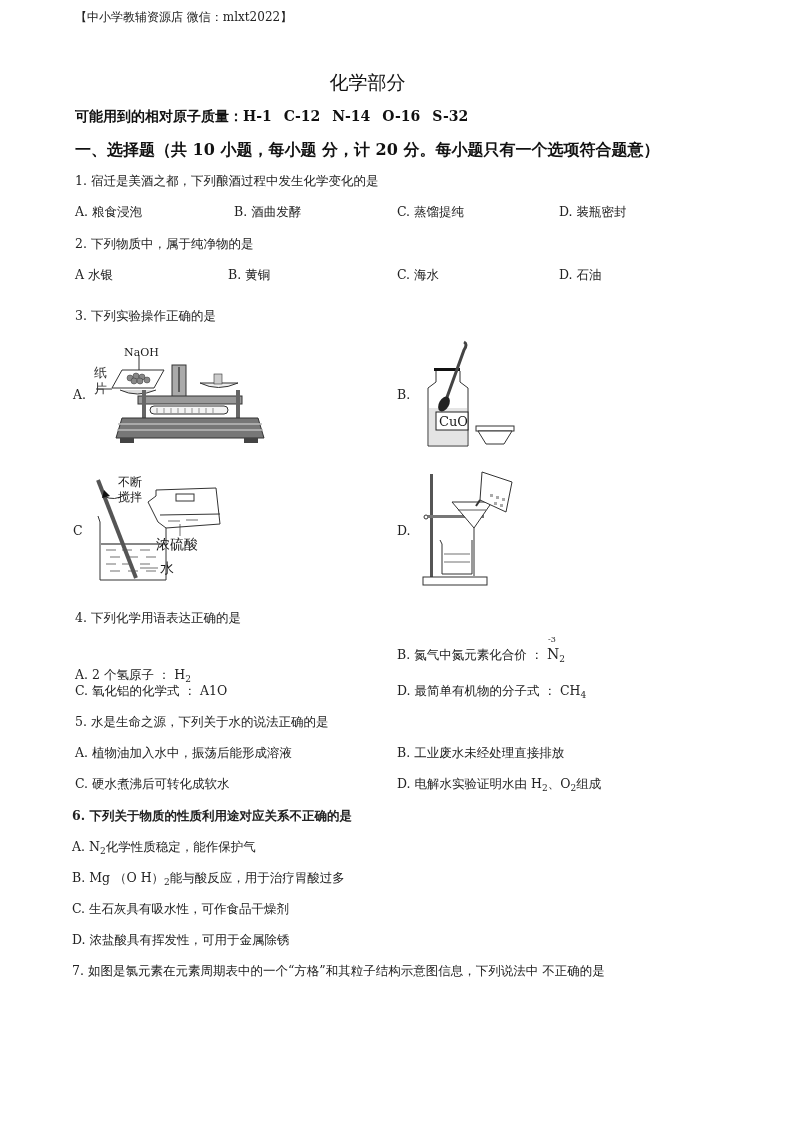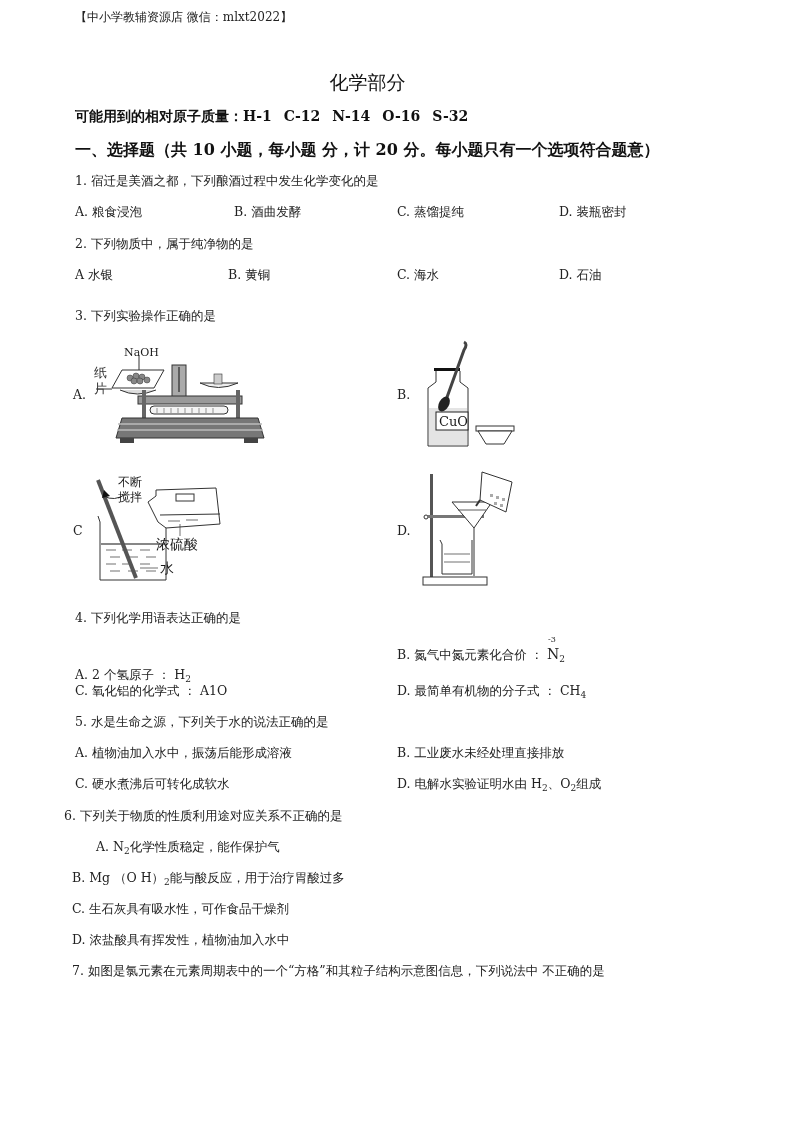--- a/index.html
+++ b/index.html
@@ -173,19 +173,19 @@
 <div class="abs opt" style="left:397px;top:646px;"><span>B.  氮气中氮元素化合价 ： </span><span class="n2"><span class="v">-3</span><span>N</span><sub>2</sub></span></div>
 <div class="abs opt" style="left:75px;top:683px;">C.  氧化铝的化学式 ： A1O</div>
 <div class="abs opt" style="left:397px;top:683px;"><span>D.  最简单有机物的分子式 ： CH</span><sub>4</sub></div>
 
 <div class="abs q" style="left:75px;top:714px;">5. 水是生命之源，下列关于水的说法正确的是</div>
 <div class="abs opt" style="left:75px;top:745px;">A.  植物油加入水中，振荡后能形成溶液</div>
 <div class="abs opt" style="left:397px;top:745px;">B.  工业废水未经处理直接排放</div>
 <div class="abs opt" style="left:75px;top:776px;">C.  硬水煮沸后可转化成软水</div>
 <div class="abs opt" style="left:397px;top:776px;"><span>D.  电解水实验证明水由 H</span><sub>2</sub><span>、O</span><sub>2</sub><span>组成</span></div>
 
-<div class="abs q" style="left:64px;top:808px;">6. 下列关于物质的性质利用途对应关系不正确的是</div>
-<div class="abs opt" style="left:72px;top:839px;margin-left:24px;"><span>A.  N</span><sub>2</sub><span>化学性质稳定，能作保护气</span></div>
+<div class="abs q" style="left:72px;top:808px;font-weight:bold;">6. 下列关于物质的性质利用途对应关系不正确的是</div>
+<div class="abs opt" style="left:72px;top:839px;"><span>A.  N</span><sub>2</sub><span>化学性质稳定，能作保护气</span></div>
 <div class="abs opt" style="left:72px;top:870px;"><span>B.  Mg  （O H）</span><sub>2</sub><span>能与酸反应，用于治疗胃酸过多</span></div>
 <div class="abs opt" style="left:72px;top:901px;">C.  生石灰具有吸水性，可作食品干燥剂</div>
-<div class="abs opt" style="left:72px;top:932px;">D.  浓盐酸具有挥发性，植物油加入水中</div>
+<div class="abs opt" style="left:72px;top:932px;">D.  浓盐酸具有挥发性，可用于金属除锈</div>
 
 <div class="abs q" style="left:72px;top:963px;">7. 如图是氯元素在元素周期表中的一个“方格”和其粒子结构示意图信息，下列说法中  不正确的是</div>
 
 </body></html>

